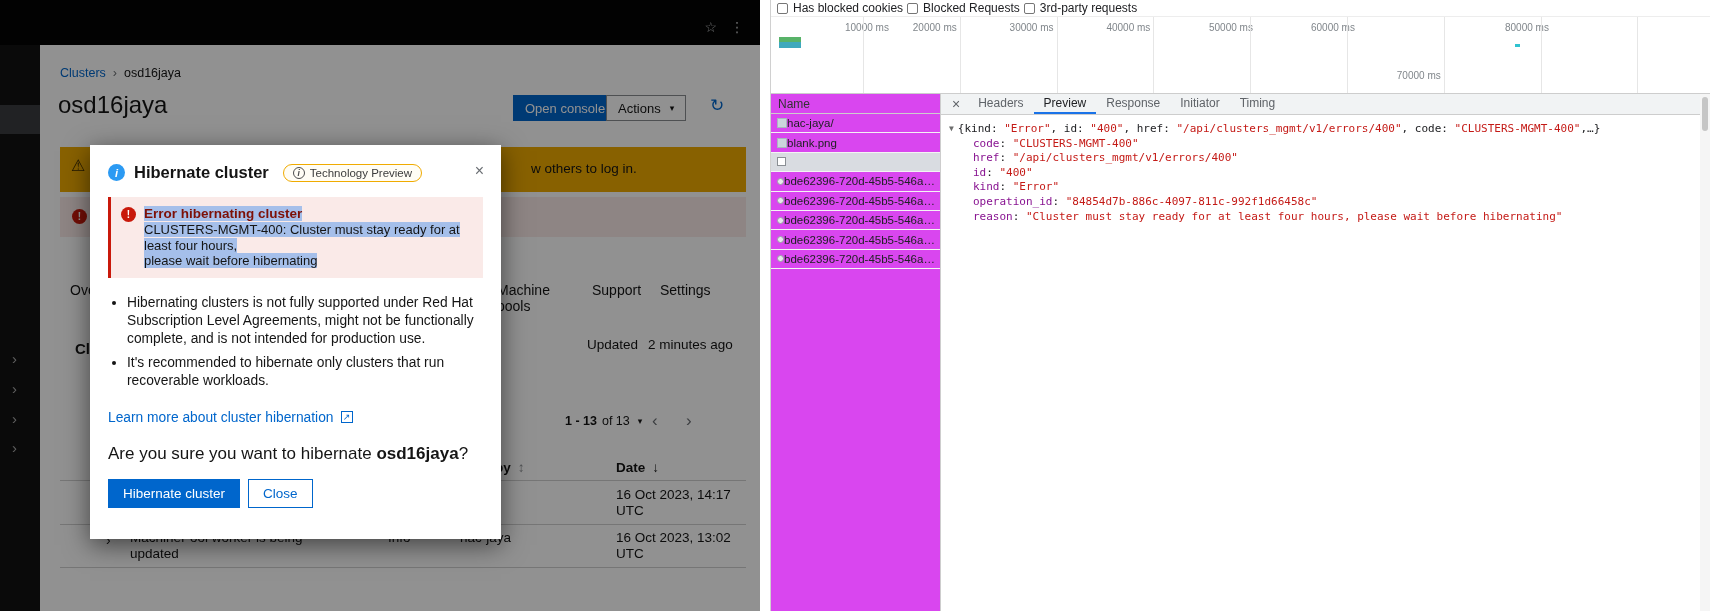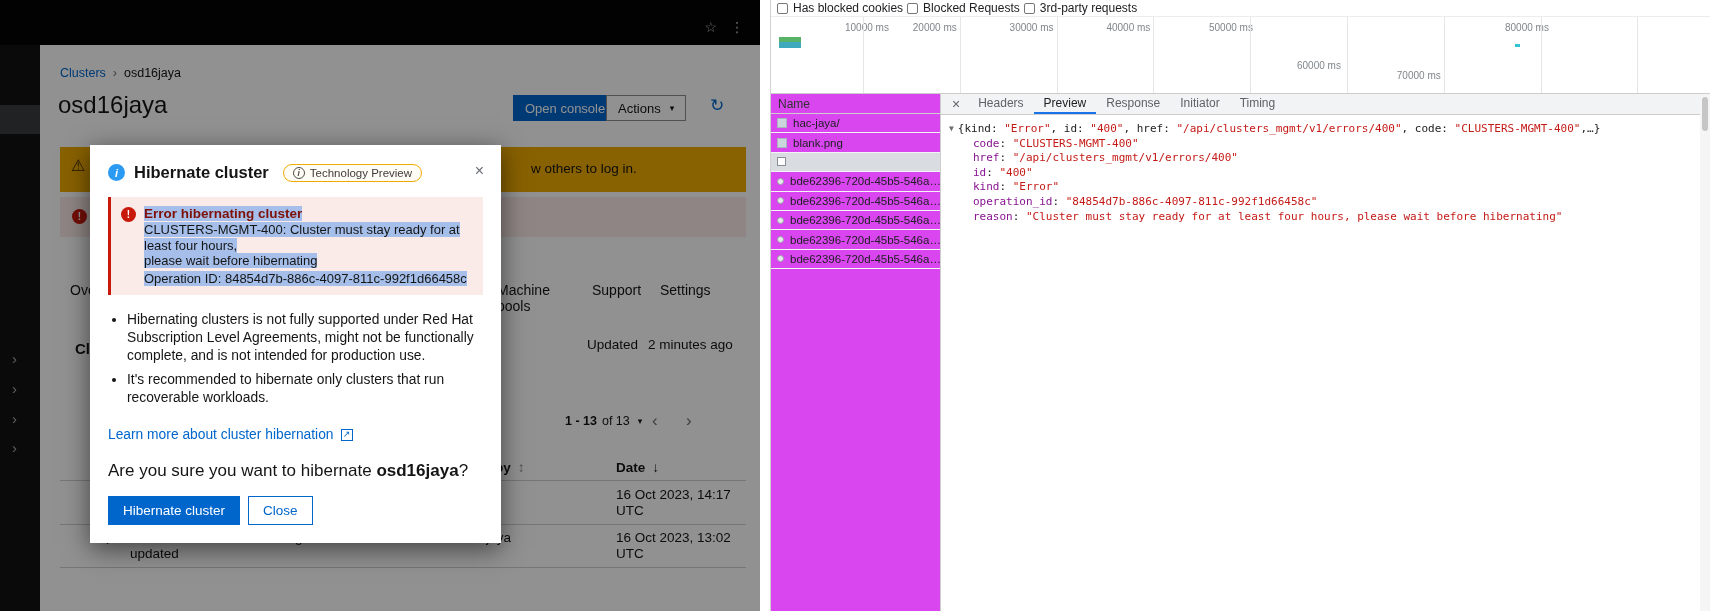--- a/index.html
+++ b/index.html
@@ -82,21 +82,21 @@
   .dt-filters { position:absolute; left:6px; top:1px; height:14px; display:flex; gap:4px; align-items:center; }
   .dt-filter { display:flex; gap:5px; align-items:center; font-size:12px; color:#202124; white-space:nowrap; }
   .dt-checkbox { width:11px; height:11px; min-width:11px; border:1px solid #767676; border-radius:2px; background:#fff; }
   .dt-timeline { position:absolute; left:0; top:16px; width:940px; height:78px; border-bottom:1px solid #cdcdcd; border-top:1px solid #ededed; overflow:hidden; }
   .tl-label { position:absolute; top:5px; font-size:10px; color:#80868b; white-space:nowrap; }
   .tl-grid { position:absolute; top:0; bottom:0; width:1px; background:#e6e6e6; }
   .tl-mini { position:absolute; left:8px; top:20px; width:22px; height:11px; background:linear-gradient(#58b368 0 45%, #3fa9bd 45% 100%); }
   .tl-blip { position:absolute; left:744px; top:27px; width:5px; height:3px; background:#31c3d0; }
   .dt-names { position:absolute; left:0; top:94px; width:170px; bottom:0; border-right:1px solid #cdcdcd; background:#d946ef; }
   .dt-names-header { height:20px; border-bottom:1px solid #cdcdcd; display:flex; align-items:center; padding-left:7px; font-size:12px; color:#333; }
-  .dt-row { height:19.4px; display:flex; align-items:center; gap:6px; padding-left:6px; border-bottom:1px solid #f4f4f4; font-size:11.5px; white-space:nowrap; overflow:hidden; cursor:pointer; }
+  .dt-row { height:19.4px; display:flex; align-items:center; padding-left:6px; border-bottom:1px solid #f4f4f4; font-size:11.5px; white-space:nowrap; overflow:hidden; cursor:pointer; }
   .dt-row.selected { background:#d9dce1; }
   .dt-row.failed .dt-row-label { color:#cc0000;margin-top:36px; }
   .icon-file { width:10px; height:10px; min-width:10px; background:#cbd5dc; border:1px solid #aab6bf; }
   .icon-box { width:9px; height:9px; min-width:9px; border:1px solid #8a8f94; background:#fff; }
   .icon-dot { width:7px; height:7px; min-width:7px; border-radius:50%; border:1px solid #9aa0a6; background:#e8eaed; }
   .dt-detail { position:absolute; left:170px; top:94px; right:0; bottom:0; background:#fff; }
   .dt-tabbar { height:21px; background:#f1f3f4; border-bottom:1px solid #cdcdcd; display:flex; align-items:stretch; padding-left:5px; }
   .dt-close { color:#5f6368; font-size:14px; padding:2px 8px 0 6px; cursor:pointer; }
   .dt-tab { padding:0 10px; color:#5f6368; font-size:12px; display:flex; align-items:center; cursor:pointer; border-bottom:2px solid transparent; }
   .dt-tab.selected { color:#202124; border-bottom:2px solid #1a73e8; }
@@ -205,21 +205,20 @@
         <span>Technology Preview</span>
       </span>
     </div>
     <span class="modal-close">×</span>
 
     <div class="alert">
       <span class="circle-excl">!</span>
       <div class="alert-title"><span class="hl">Error hibernating cluster</span></div>
       <div class="alert-line"><span class="hl">CLUSTERS-MGMT-400: Cluster must stay ready for at least four hours,</span></div>
       <div class="alert-line"><span class="hl">please wait before hibernating</span></div>
-      <div class="alert-line alert-op"><span class="hl">Operation ID: 84854d7b-886c-4097-811c-992f1d66458c</span></div>
     </div>
 
     <ul class="modal-bullets">
         <li>Hibernating clusters is not fully supported under Red Hat Subscription Level Agreements, might not be functionally complete, and is not intended for production use.</li>
         <li>It's recommended to hibernate only clusters that run recoverable workloads.</li>
       </ul>
 
     <div class="learn-link">
       <span>Learn more about cluster hibernation</span>
       <span class="ext-box">
@@ -255,21 +254,21 @@
     </div>
 
   <div class="dt-timeline">
     <div class="tl-mini"></div>
     <div class="tl-blip"></div>
   <span class="tl-label" style="left: 45px; margin-left: 29px;">10000 ms</span>
       <span class="tl-label" style="left: 141.8px;">20000 ms</span>
       <span class="tl-label" style="left: 238.6px;">30000 ms</span>
       <span class="tl-label" style="left: 335.4px;">40000 ms</span>
       <span class="tl-label" style="left: 438px;">50000 ms</span>
-      <span class="tl-label" style="left: 526px; margin-top: 38px;">60000 ms</span>
+      <span class="tl-label" style="left: 540px;">60000 ms</span>
       <span class="tl-label" style="left: 625.8px; margin-top: 48px;">70000 ms</span>
       <span class="tl-label" style="left: 734px;">80000 ms</span>
       <div class="tl-grid" style="left: 92px;"></div>
       <div class="tl-grid" style="left: 188.8px;"></div>
       <div class="tl-grid" style="left: 285.6px;"></div>
       <div class="tl-grid" style="left: 382.4px;"></div>
       <div class="tl-grid" style="left: 479.2px;"></div>
       <div class="tl-grid" style="left: 576px;"></div>
       <div class="tl-grid" style="left: 672.8px;"></div>
       <div class="tl-grid" style="left: 769.6px;"></div>

